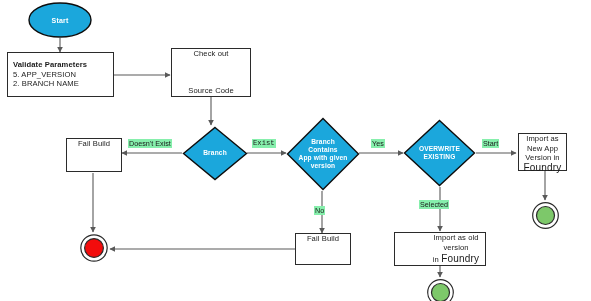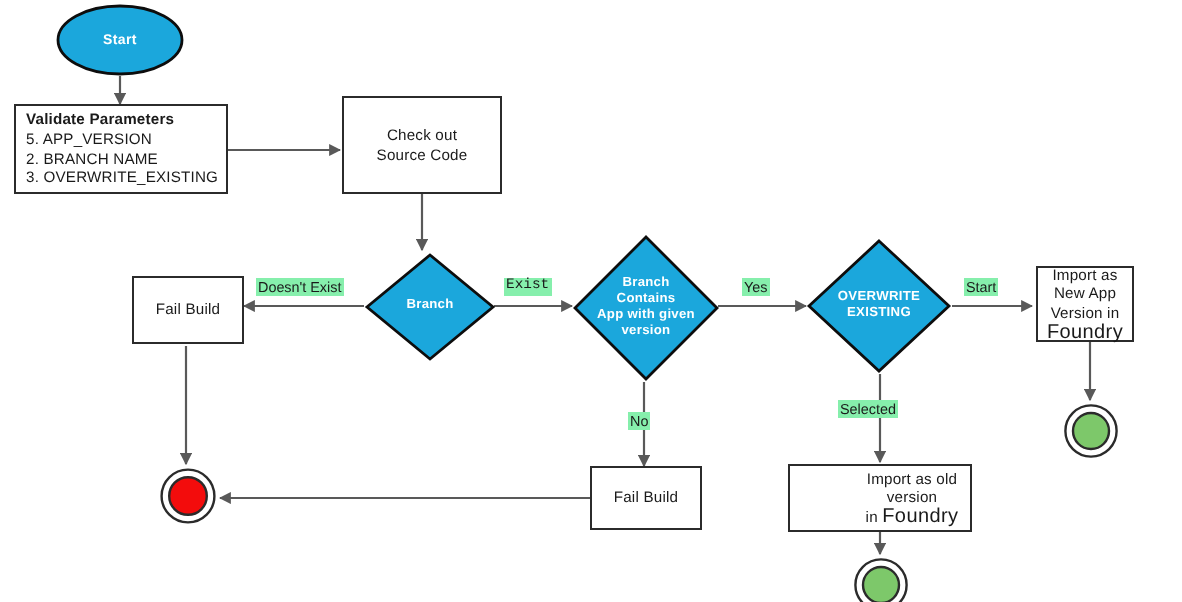--- a/index.html
+++ b/index.html
@@ -32,21 +32,21 @@
     border: 1.6px solid #2b2b2b;
     background: #ffffff;
     display: flex;
     flex-direction: column;
     justify-content: center;
     color: #1a1a1a;
     font-size: 7.6px;
     line-height: 9.6px;
     letter-spacing: 0.1px;
   }
-  .box.center { align-items: center; text-align: center; }
+  .box.center { align-items: center; text-align: center; justify-content: space-between; }
   .box.left { align-items: flex-start; text-align: left; padding-left: 5px; }
   .box .strong { font-weight: bold; }
   .box .foundry {
     font-size: 10px;
     letter-spacing: 0.2px;
   }
   .diamond-label {
     position: absolute;
     left: 0; top: 0;
     width: 100%; height: 100%;
@@ -130,21 +130,20 @@
     <svg width="64" height="36" viewBox="0 0 64 36">
       <ellipse cx="32" cy="18" rx="31" ry="17" fill="#1BA7DC" stroke="#0d0d0d" stroke-width="1.4"></ellipse>
     </svg>
     <span class="ellipse-label">Start</span>
   </div>
 
   <div class="node box left" style="left:7px; top:52px; width:107px; height:45px;">
     <span class="strong">Validate Parameters</span>
     <span>5. APP_VERSION</span>
     <span>2. BRANCH NAME</span>
-    <span>3. OVERWRITE_EXISTING</span>
   </div>
 
   <div class="node box center" style="left:171px; top:48px; width:80px; height:49px;">
     <span>Check out</span>
     <span>Source Code</span>
   </div>
 
   <div class="node" style="left:182px; top:126px; width:66px; height:55px;">
     <svg width="66" height="55" viewBox="0 0 66 55">
       <polygon points="33,1.5 64.5,27.5 33,53.5 1.5,27.5" fill="#1BA7DC" stroke="#0d0d0d" stroke-width="1.4"></polygon>

